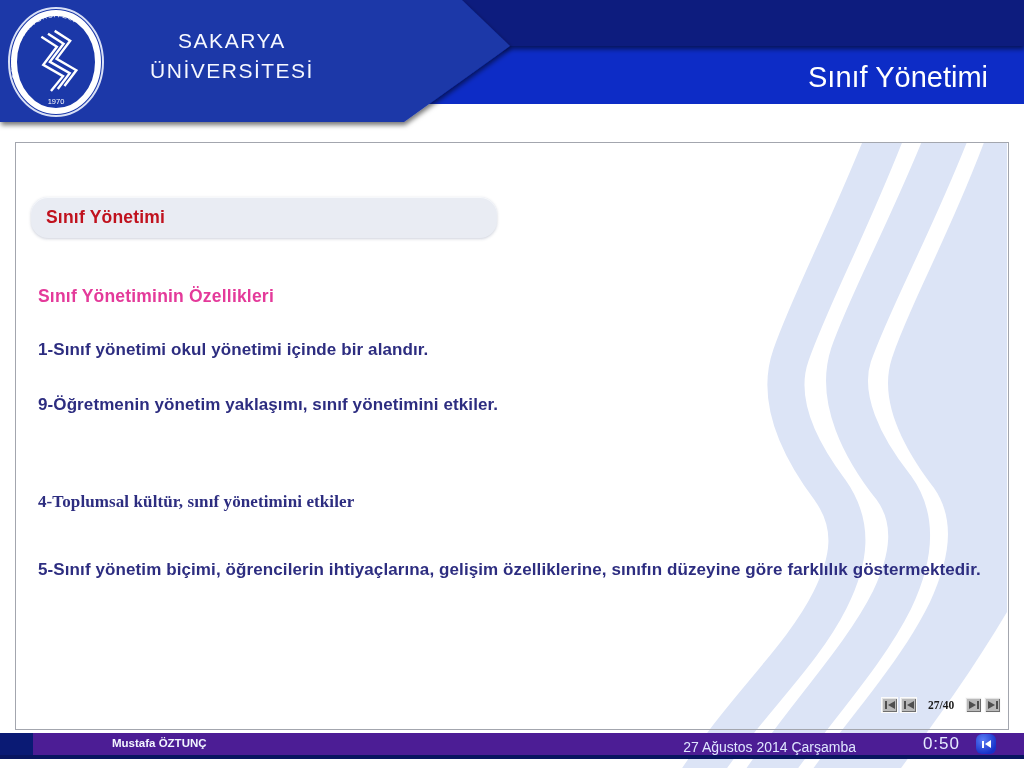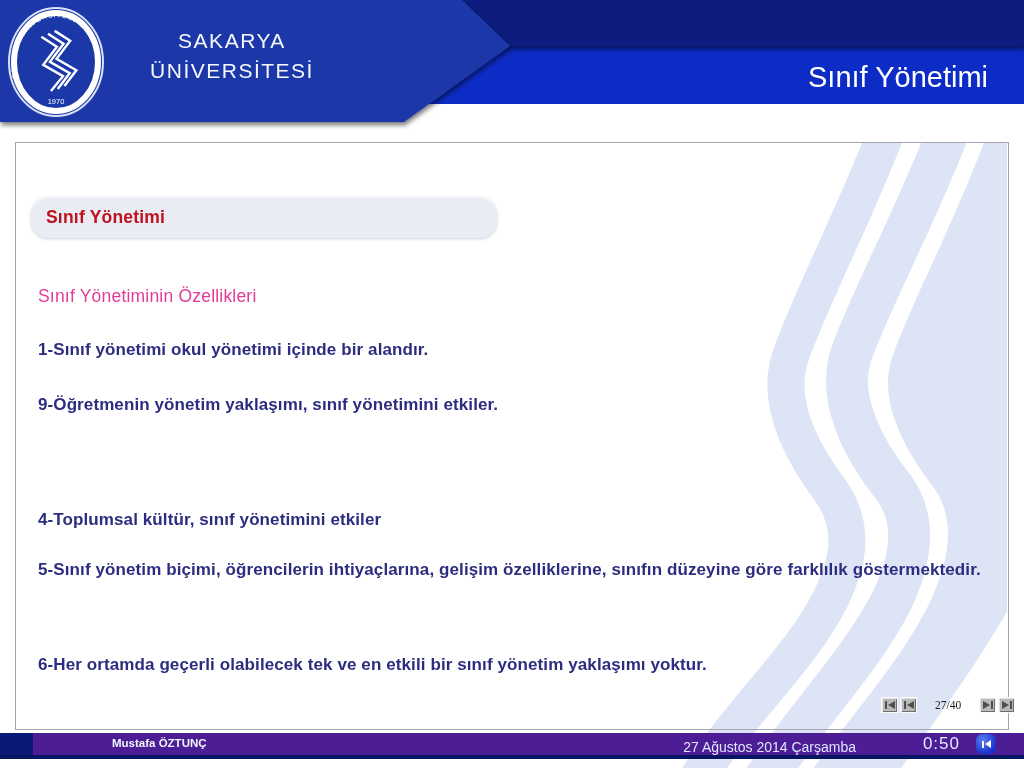--- a/index.html
+++ b/index.html
@@ -18,37 +18,37 @@
 
   
   .topic-box{position:absolute;left:31px;top:197px;width:466px;height:41px;
              background:#e9ecf3;border-radius:17px;z-index:5;
              box-shadow:0 1px 3px rgba(60,70,110,.25), inset 0 1px 0 #f6f8fb;
              display:flex;align-items:center;padding-left:15px;box-sizing:border-box;}
   .topic-box .t{color:#c0121e;font-size:17.5px;font-weight:bold;letter-spacing:.2px;}
 
   
   .subtitle{position:absolute;left:38px;top:286px;z-index:5;color:#e43a9a;
-            font-size:17.5px;font-weight:normal;letter-spacing:.2px;}
+            font-size:17.5px;font-weight:bold;letter-spacing:.2px;}
   .item{position:absolute;left:38px;width:948px;z-index:5;color:#2d2d80;
         font-size:17px;font-weight:bold;letter-spacing:.1px;line-height:40px;}
   .item.justified{text-align:justify;padding-left:50px;text-indent:-50px;box-sizing:border-box;}
 
   
   .nav{position:absolute;left:880px;top:697px;z-index:6;display:flex;align-items:center;}
   .navbtn{width:17px;height:16px;background:#b9b9b9;border:1px solid #fbfbfb;
           box-shadow:inset 1px 1px 0 #e4e4e4, inset -1px -1px 0 #6e6e6e;
           display:flex;align-items:center;justify-content:center;gap:1px;
           padding:0;margin:0 1px;cursor:pointer;}
   .tri-l{width:0;height:0;border-top:4px solid transparent;border-bottom:4px solid transparent;
          border-right:7px solid #4f4f4f;}
   .tri-r{width:0;height:0;border-top:4px solid transparent;border-bottom:4px solid transparent;
          border-left:7px solid #4f4f4f;}
   .vbar{width:2px;height:8px;background:#4f4f4f;}
-  .page-counter{color:#1c1c1c;font-size:11.5px;font-weight:normal;margin:0 17px;
+  .page-counter{color:#1c1c1c;font-size:11.5px;font-weight:bold;margin:0 10px;
                 font-family:"Liberation Serif", serif;}
 
   
   .footer{position:absolute;left:0;top:733px;width:1024px;height:22px;
           background:#4c1d95;z-index:8;}
   .footer .left-block{position:absolute;left:0;top:0;width:33px;height:22px;background:#0a1a74;}
   .footer-underline{position:absolute;left:0;top:755px;width:1024px;height:4px;
                     background:#081560;z-index:8;}
   .author{position:absolute;left:112px;top:4px;color:#f2f5ff;font-size:11.5px;font-weight:bold;}
   .date{position:absolute;right:168px;top:6px;color:#dfe6ff;font-size:14px;}
@@ -115,23 +115,22 @@
   </svg>
 
   <div class="topic-box">
     <span class="t">Sınıf Yönetimi</span>
   </div>
 
   <div class="subtitle">Sınıf Yönetiminin Özellikleri</div>
 
   <div class="item" style="top:330px;">1-Sınıf yönetimi okul yönetimi içinde bir alandır.</div>
   <div class="item" style="top:385px;">9-Öğretmenin yönetim yaklaşımı, sınıf yönetimini etkiler.</div>
-  <div class="item" style="top:500px;">4-Toplumsal kültür, sınıf yönetimini etkiler</div>
+  <div class="item" style="top:482px;font-family:Liberation Serif, serif;">4-Toplumsal kültür, sınıf yönetimini etkiler</div>
   <div class="item justified" style="top:550px;">5-Sınıf yönetim biçimi, öğrencilerin ihtiyaçlarına, gelişim özelliklerine, sınıfın düzeyine göre farklılık göstermektedir.</div>
-  <div class="item" style="top:645px;">6-Her ortamda geçerli olabilecek tek ve en etkili bir sınıf yönetim yaklaşımı yoktur.</div>
 
   <div class="nav">
     <button class="navbtn">
       <span class="vbar"></span>
       <span class="tri-l"></span>
     </button>
     <button class="navbtn">
       <span class="vbar"></span>
       <span class="tri-l"></span>
     </button>

